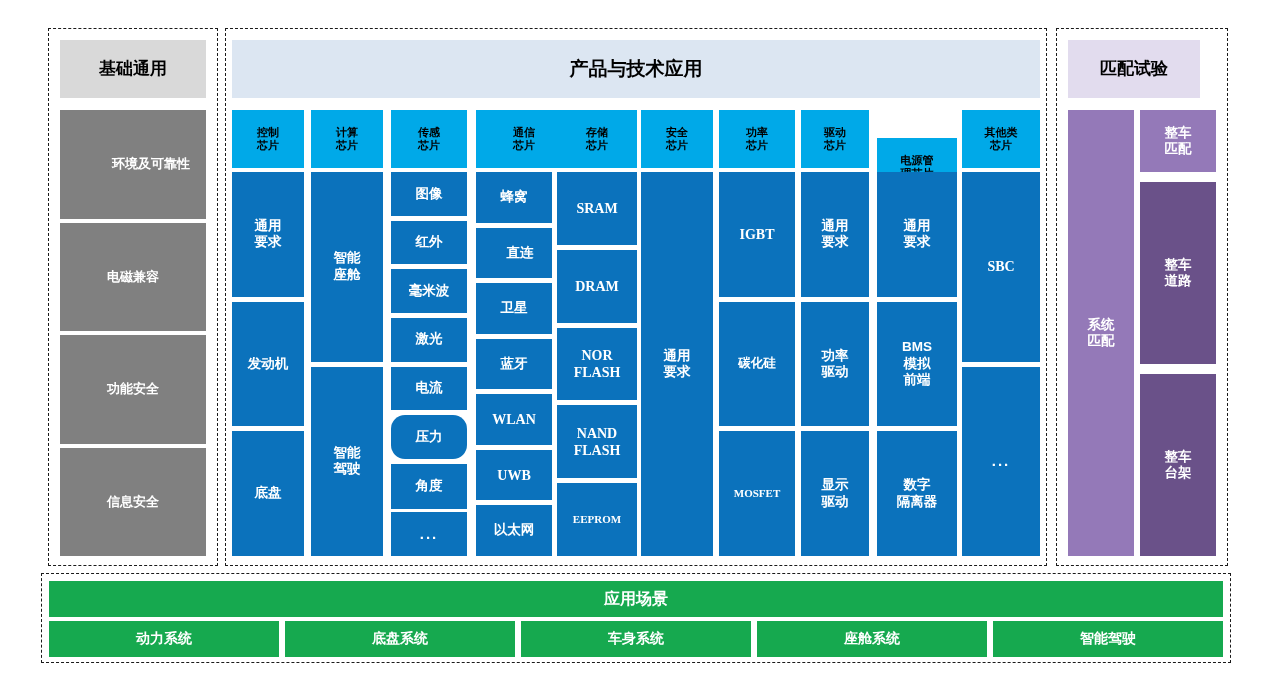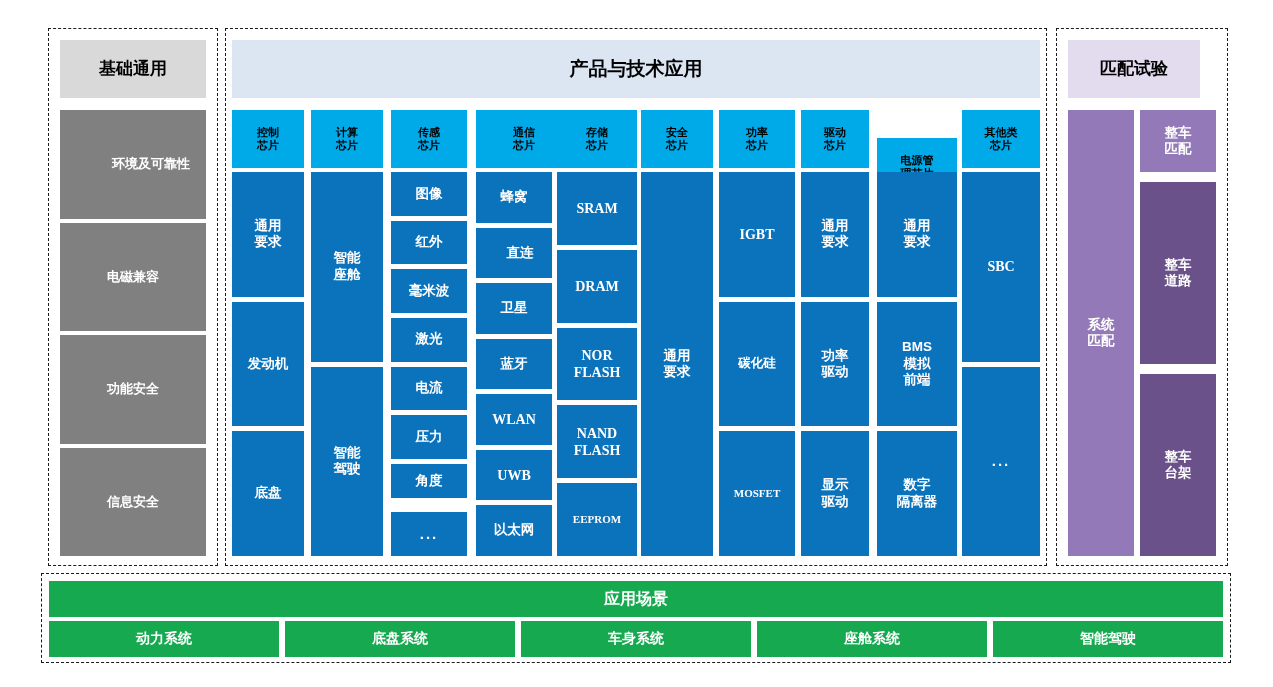--- a/index.html
+++ b/index.html
@@ -137,24 +137,24 @@
       </div>
       <div class="cell chip-cell cn" style="left: 391px; top: 269.25px; width: 76px; height: 43.625px;">
         <span>毫米波</span>
       </div>
       <div class="cell chip-cell cn" style="left: 391px; top: 317.875px; width: 76px; height: 43.625px;">
         <span>激光</span>
       </div>
       <div class="cell chip-cell cn" style="left: 391px; top: 366.5px; width: 76px; height: 43.625px;">
         <span>电流</span>
       </div>
-      <div class="cell chip-cell cn" style="left: 391px; top: 415.125px; width: 76px; height: 43.625px;">
+      <div class="cell chip-cell cn" style="left: 391px; top: 415.125px; width: 76px; height: 43.625px; border-radius: 14px;">
         <span>压力</span>
       </div>
-      <div class="cell chip-cell cn" style="left: 391px; top: 463.75px; width: 76px; height: 34px; font-family: Liberation Serif, serif;">
+      <div class="cell chip-cell cn" style="left: 391px; top: 463.75px; width: 76px; height: 45px; font-family: Liberation Serif, serif;">
         <span>角度</span>
       </div>
       <div class="cell chip-cell dots" style="left: 391px; top: 512.375px; width: 76px; height: 43.625px;">
         <span>...</span>
       </div>
       <div class="cell chip-head" style="left: 476px; top: 110px; width: 96px; height: 58px;">
         <span>通信<br>芯片</span>
       </div>
       <div class="cell chip-cell cn" style="left: 476px; top: 172px; width: 76px; height: 50.5714px;">
         <span>蜂窝</span>

